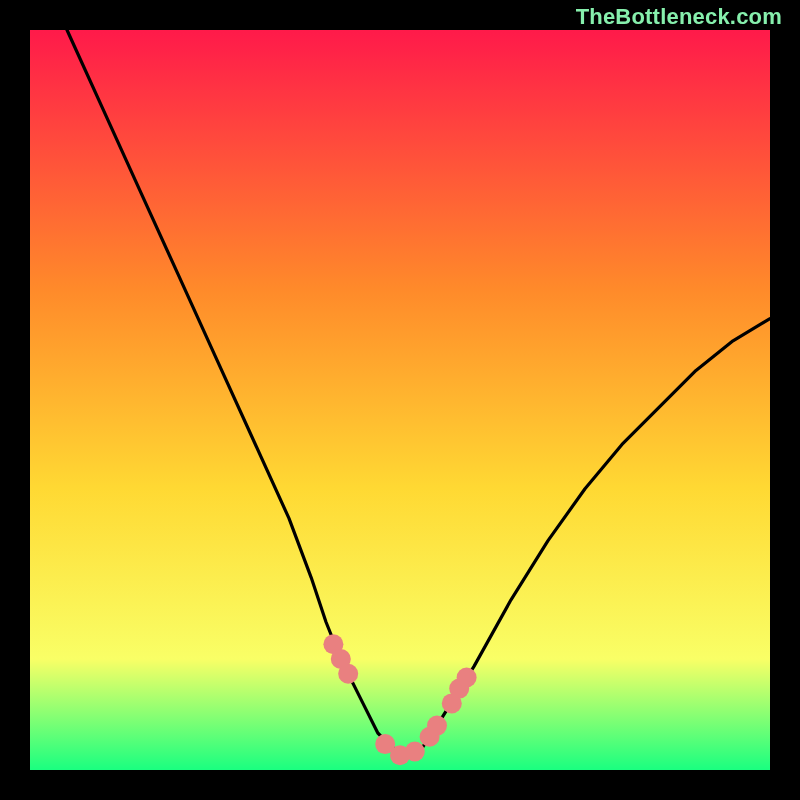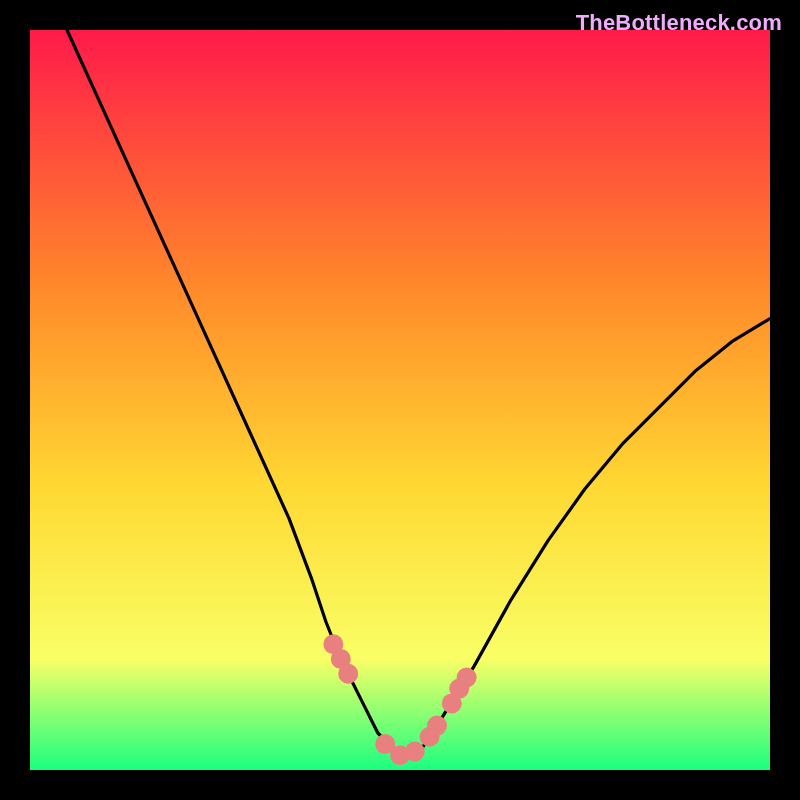--- a/index.html
+++ b/index.html
@@ -10,26 +10,26 @@
     background: #000000;
     overflow: hidden;
   }
   .chart-container {
     position: relative;
     width: 800px;
     height: 800px;
   }
   .watermark {
     position: absolute;
-    top: 10px;
+    top: 4px;
     right: 18px;
     font-family: Arial, Helvetica, sans-serif;
     font-size: 22px;
     font-weight: 600;
-    color: #f0abfc;
+    color: #86efac;
     z-index: 20;
     letter-spacing: 0.2px;
   }
   svg {
     position: absolute;
     top: 0;
     left: 0;
   }
 </style>
 </head>

